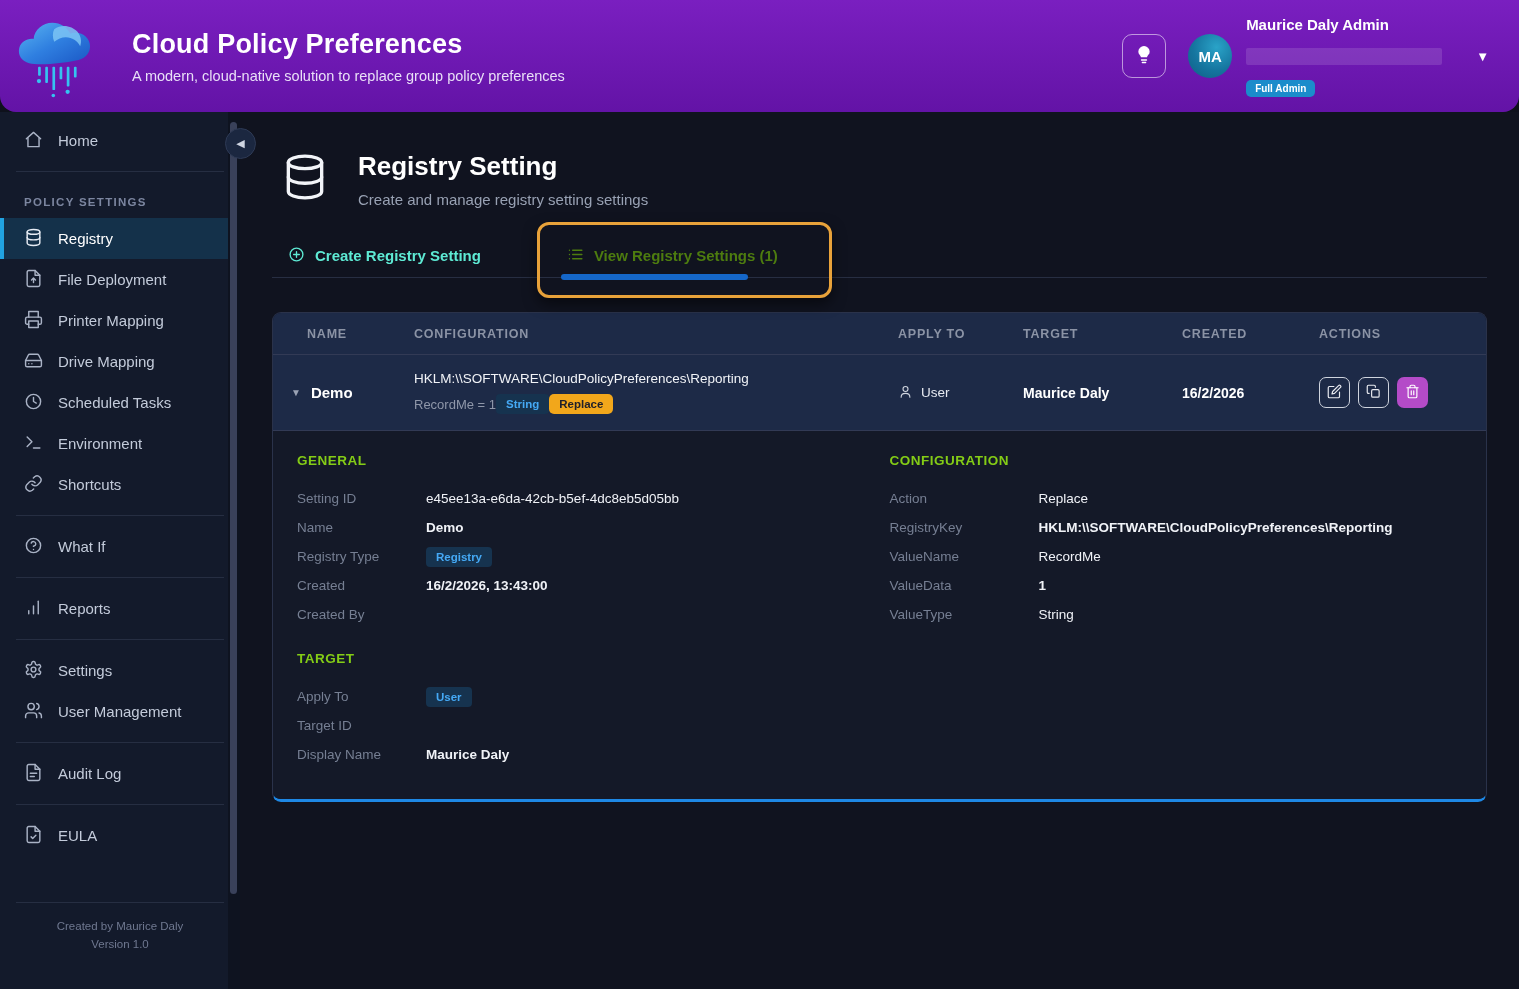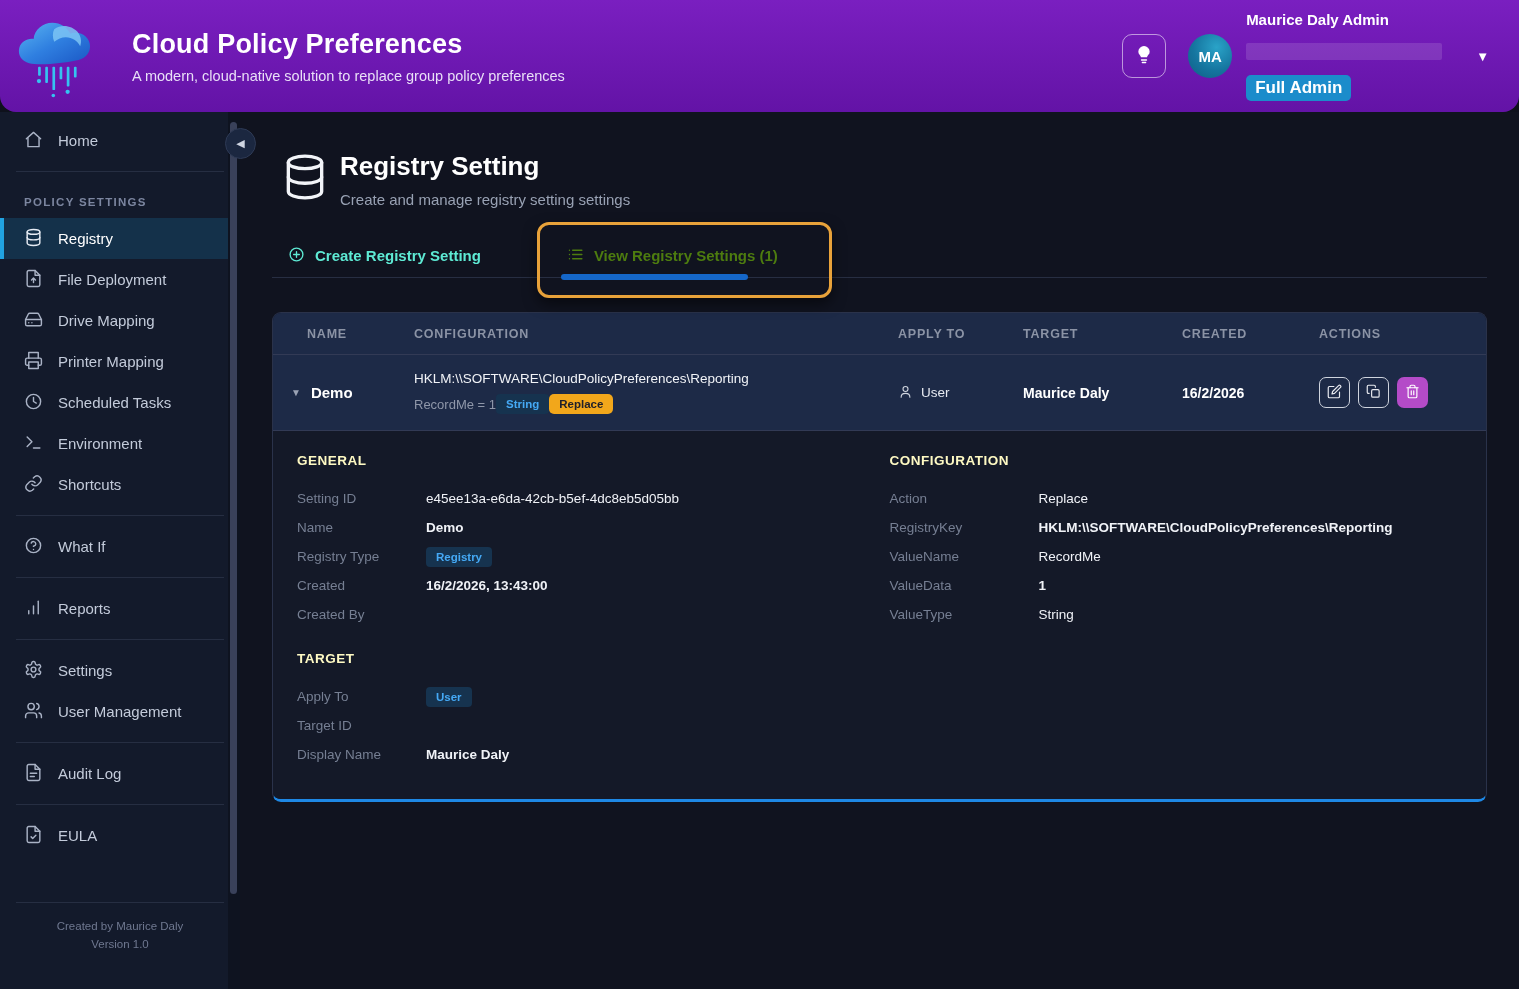--- a/index.html
+++ b/index.html
@@ -38,21 +38,21 @@
     width:44px; height:44px; border-radius:50%;
     background:radial-gradient(circle at 65% 30%, #2aa3c8 0%, #15759f 55%, #0f5d84 100%);
     display:flex; align-items:center; justify-content:center;
     font-weight:700; font-size:15px; color:#fff;
   }
   .user-block { display:flex; flex-direction:column; gap:15px; min-width:210px; }
   .user-name { font-size:15px; font-weight:700; color:#fff; }
   .user-email-redacted { width:196px; height:17px; background:rgba(255,255,255,.13); border-radius:2px; }
   .role-badge {
     align-self:flex-start; background:#1b8ccb; color:#fff;
-    font-size:17px; font-weight:700; padding:3px 9px; border-radius:5px;
+    font-size:10px; font-weight:700; padding:3px 9px; border-radius:5px;
   }
   .menu-caret { color:#fff; font-size:13px; margin-left:6px; }
 
   
   .sidebar {
     position:absolute; top:112px; left:0; width:240px; bottom:0;
     background:#131a2b; z-index:2; padding:8px 0 0 0;
   }
   .sb-gutter { position:absolute; top:0; right:0; width:12px; bottom:0; background:#0e1320; }
   .sb-thumb { position:absolute; top:10px; left:2px; width:7px; height:88%; background:#39415a; border-radius:4px; }
@@ -79,21 +79,21 @@
     font-size:11.5px; letter-spacing:1.3px; color:#7c86a0; font-weight:700;
     padding:14px 0 10px 24px;
   }
   .sb-footer { text-align:center; color:#6f7890; font-size:11.5px; line-height:1.6; margin-top:14px; }
 
   
   .main {
     position:absolute; top:112px; left:240px; right:0; bottom:0;
     background:#10131f; overflow:hidden;
   }
-  .page-header { display:flex; align-items:center; gap:10px; margin:38px 0 0 40px; }
+  .page-header { display:flex; align-items:center; gap:28px; margin:38px 0 0 40px; }
   .page-icon { color:#f2f4f8; }
   .page-title { font-size:26px; font-weight:800; color:#ffffff; }
   .page-subtitle { font-size:15px; color:#98a1b3; margin-top:9px; }
 
   .tabs-row {
     position:relative; margin:26px 32px 0 32px; height:44px;
     border-bottom:1px solid #272e42; display:flex; align-items:center; padding-left:16px;
   }
   .tab { display:flex; align-items:center; gap:10px; font-size:15px; font-weight:700; cursor:pointer; }
   .tab svg { width:17px; height:17px; }
@@ -151,21 +151,21 @@
   .act-btn svg { width:15px; height:15px; }
   .act-btn.delete { background:#b44bc8; border:none; color:#fff; }
 
   
   .t-detail {
     background:#141928; display:grid; grid-template-columns:1fr 1fr;
     padding:22px 0 30px 0;
   }
   .d-col-left { padding-left:24px; }
   .d-col-right { padding-left:10px; }
-  .d-heading { color:#fef9c3; font-size:13.5px; font-weight:800; letter-spacing:.5px; margin-bottom:16px; }
+  .d-heading { color:#84cc16; font-size:13.5px; font-weight:800; letter-spacing:.5px; margin-bottom:16px; }
   .kv { display:grid; grid-template-columns:129px 1fr; align-items:center; min-height:29px; }
   .d-col-right .kv { grid-template-columns:149px 1fr; }
   .kv .k { color:#767f93; font-size:13.5px; }
   .kv .v { color:#f0f2f7; font-size:13.5px; }
   .kv .v.strong { font-weight:600; }
   .badge-cell { display:flex; }
   .section-gap { margin-top:22px; }
 </style>
 </head>
 <body>
@@ -244,33 +244,33 @@
   <div class="sb-item">
     <span><svg viewBox="0 0 24 24" fill="none" stroke="currentColor" stroke-width="1.8" stroke-linecap="round" stroke-linejoin="round">
           <path d="M14 2H6a2 2 0 0 0-2 2v16a2 2 0 0 0 2 2h12a2 2 0 0 0 2-2V8z"></path>
           <path d="M14 2v6h6"></path>
           <path d="M12 17v-5M9.5 14 12 11.5 14.5 14"></path>
         </svg></span>
     <span>File Deployment</span>
   </div>
   <div class="sb-item">
     <span><svg viewBox="0 0 24 24" fill="none" stroke="currentColor" stroke-width="1.8" stroke-linecap="round" stroke-linejoin="round">
+          <path d="M6 9V2h12v7"></path>
+          <path d="M6 18H4a2 2 0 0 1-2-2v-5a2 2 0 0 1 2-2h16a2 2 0 0 1 2 2v5a2 2 0 0 1-2 2h-2"></path>
+          <rect x="6" y="14" width="12" height="8"></rect>
+        </svg></span>
+    <span>Printer Mapping</span>
+  </div>
+  <div class="sb-item">
+    <span><svg viewBox="0 0 24 24" fill="none" stroke="currentColor" stroke-width="1.8" stroke-linecap="round" stroke-linejoin="round">
           <path d="M5.5 5.1 2 12v6a2 2 0 0 0 2 2h16a2 2 0 0 0 2-2v-6l-3.5-6.9A2 2 0 0 0 16.8 4H7.2a2 2 0 0 0-1.7 1.1z"></path>
           <path d="M2 12h20"></path>
           <path d="M6 16h.01M10 16h.01"></path>
         </svg></span>
     <span>Drive Mapping</span>
-  </div>
-  <div class="sb-item">
-    <span><svg viewBox="0 0 24 24" fill="none" stroke="currentColor" stroke-width="1.8" stroke-linecap="round" stroke-linejoin="round">
-          <path d="M6 9V2h12v7"></path>
-          <path d="M6 18H4a2 2 0 0 1-2-2v-5a2 2 0 0 1 2-2h16a2 2 0 0 1 2 2v5a2 2 0 0 1-2 2h-2"></path>
-          <rect x="6" y="14" width="12" height="8"></rect>
-        </svg></span>
-    <span>Printer Mapping</span>
   </div>
   <div class="sb-item">
     <span><svg viewBox="0 0 24 24" fill="none" stroke="currentColor" stroke-width="1.8" stroke-linecap="round" stroke-linejoin="round">
           <circle cx="12" cy="12" r="9"></circle>
           <path d="M12 7v5l3.5 2"></path>
         </svg></span>
     <span>Scheduled Tasks</span>
   </div>
   <div class="sb-item">
     <span><svg viewBox="0 0 24 24" fill="none" stroke="currentColor" stroke-width="1.8" stroke-linecap="round" stroke-linejoin="round">

